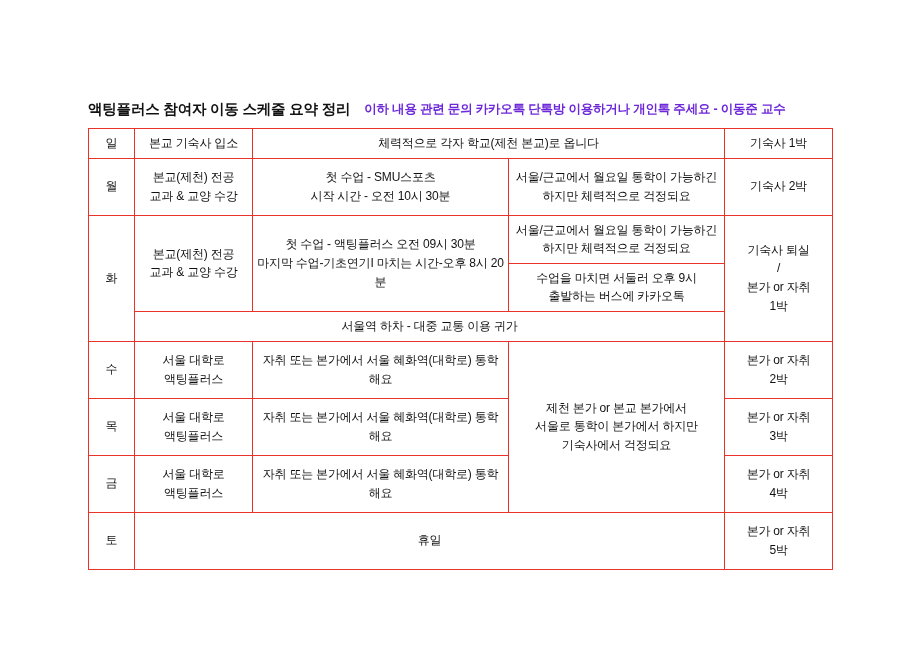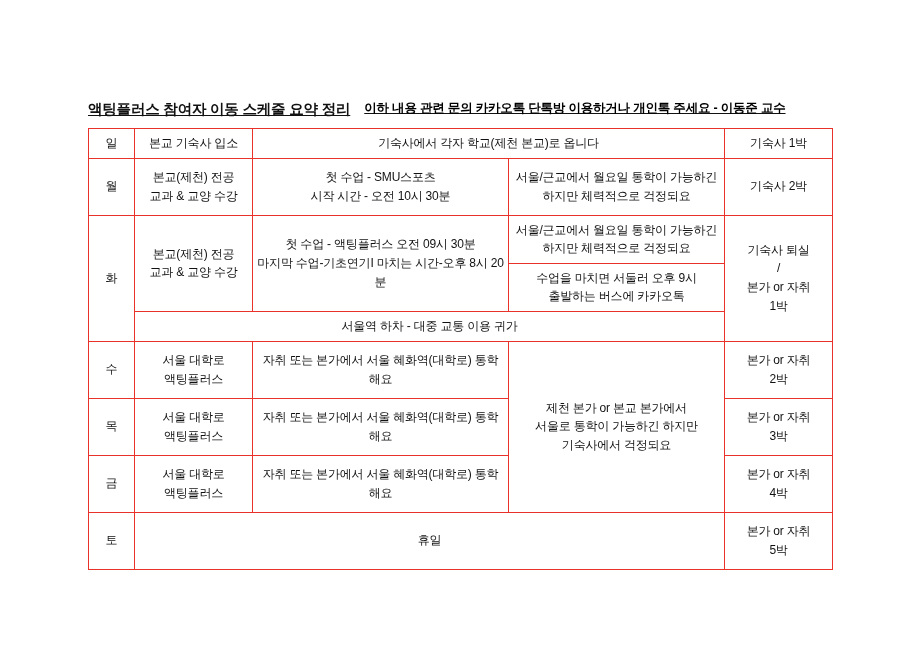--- a/index.html
+++ b/index.html
@@ -19,34 +19,33 @@
     width: 920px;
     height: 651px;
     box-sizing: border-box;
   }
   .title-row {
     position: absolute;
     left: 88px;
     top: 100px;
     width: 800px;
     display: flex;
-    align-items: flex-start;
+    align-items: center;
     white-space: nowrap;
-    text-decoration: underline;
   }
   .title-main {
     font-size: 14.5px;
     font-weight: bold;
     color: #111111;
     letter-spacing: -0.2px;
   }
   .title-note {
     font-size: 12.5px;
     font-weight: bold;
-    color: #000000;
+    color: #6d28d9;
     margin-left: 14px;
     letter-spacing: -0.2px;
   }
   table.sched {
     position: absolute;
     left: 88px;
     top: 128px;
     width: 744px;
     border-collapse: collapse;
     table-layout: fixed;
@@ -87,21 +86,21 @@
       <col class="c-place">
       <col class="c-mid">
       <col class="c-note">
       <col class="c-stay">
     </colgroup>
     <tbody>
 
       <tr>
         <td>일</td>
         <td>본교 기숙사 입소</td>
-        <td colspan="2">기숙사에서 각자 학교(제천 본교)로 옵니다</td>
+        <td colspan="2">체력적으로 각자 학교(제천 본교)로 옵니다</td>
         <td>기숙사 1박</td>
       </tr>
 
       <tr>
         <td>월</td>
         <td class="cell-lines">
           <span>본교(제천) 전공</span>
           <span>교과 &amp; 교양 수강</span>
         </td>
         <td class="cell-lines tall">
@@ -150,21 +149,21 @@
 
       <tr>
         <td>수</td>
         <td class="cell-lines">
           <span>서울 대학로</span>
           <span>액팅플러스</span>
         </td>
         <td class="tall">자취 또는 본가에서 서울 혜화역(대학로) 통학해요</td>
         <td rowspan="3" class="cell-lines">
           <span>제천 본가 or 본교 본가에서</span>
-          <span>서울로 통학이 가능하긴 하지만</span>
+          <span>서울로 통학이 본가에서 하지만</span>
           <span>기숙사에서 걱정되요</span>
         </td>
         <td class="cell-lines">
           <span>본가 or 자취</span>
           <span>2박</span>
         </td>
       </tr>
 
       <tr>
         <td>목</td>

